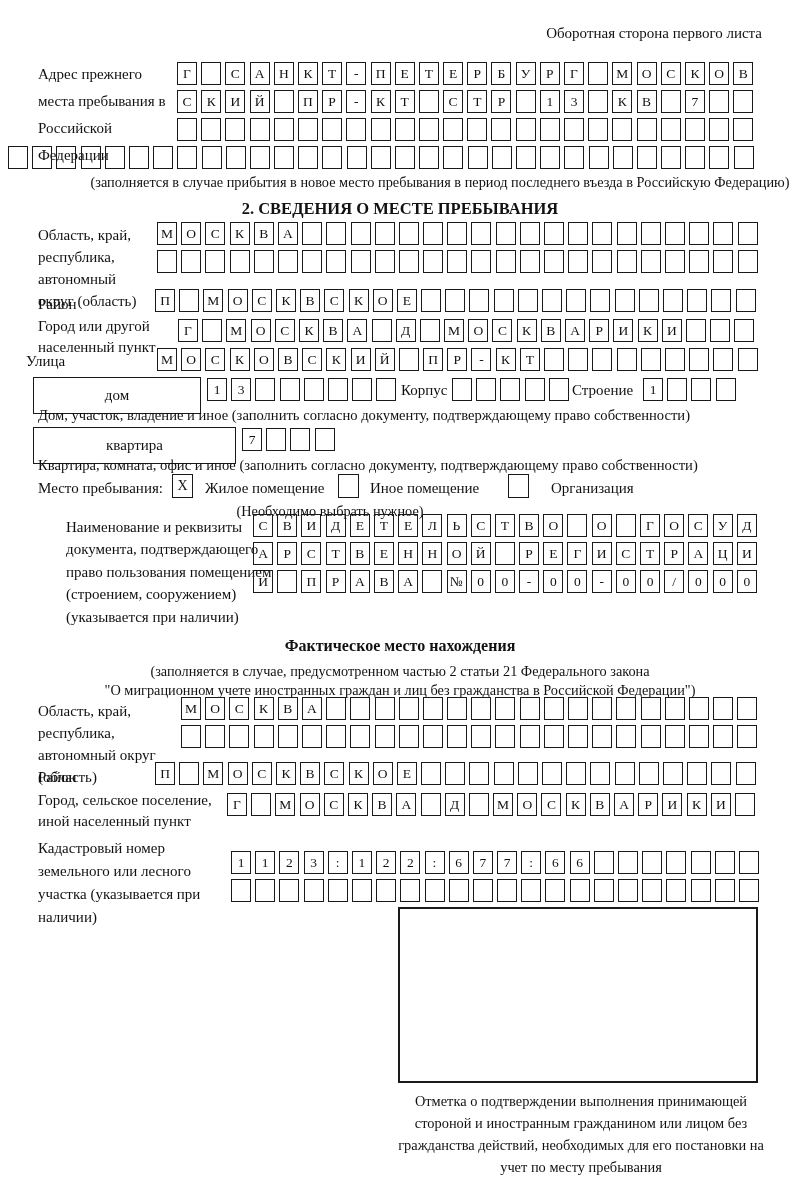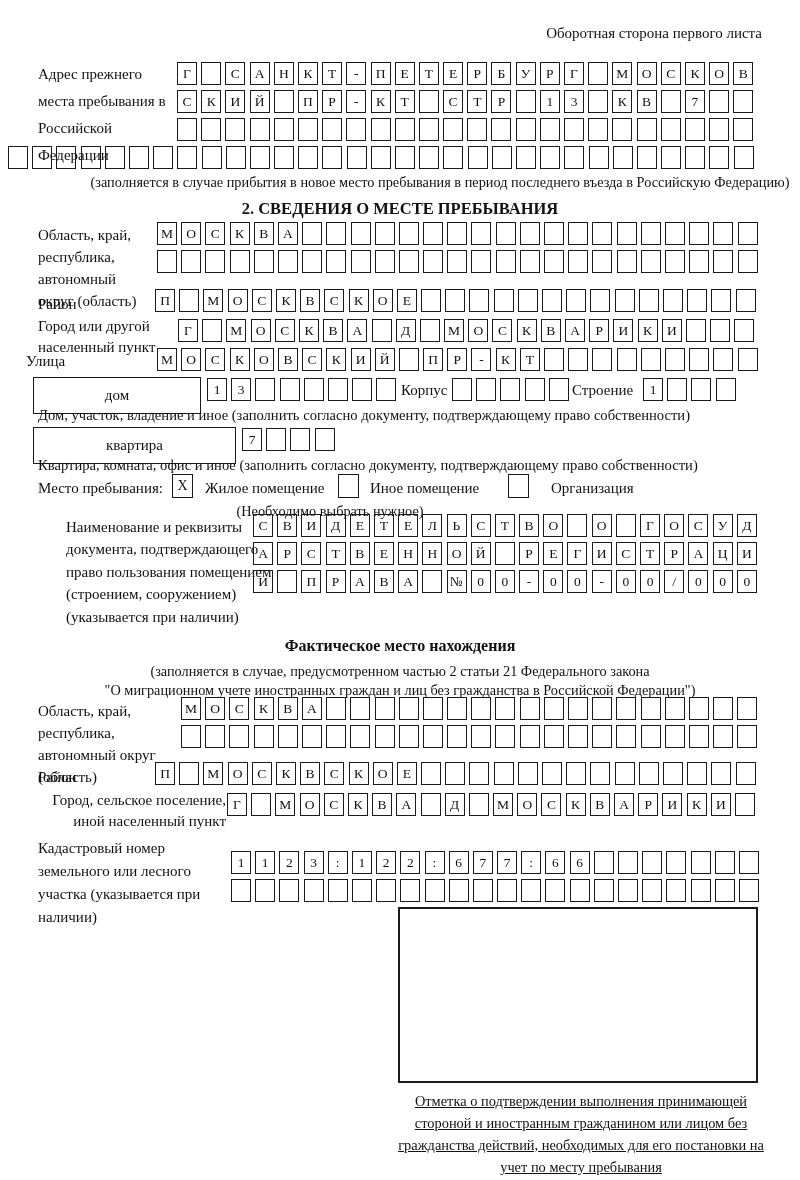--- a/index.html
+++ b/index.html
@@ -493,21 +493,21 @@
       <span class="cb"></span>
       <span class="cb"></span>
       <span class="cb"></span>
       <span class="cb"></span>
       <span class="cb"></span>
       <span class="cb"></span>
       <span class="cb"></span>
       <span class="cb"></span>
     </div>
 
-  <div class="abs lbl" style="left:38px;top:790px;width:188px;line-height:21px;text-align:right;">Город, сельское поселение, иной населенный пункт</div>
+  <div class="abs lbl" style="left:38px;top:790px;width:188px;line-height:21px;">Город, сельское поселение, иной населенный пункт</div>
   <div class="abs box-row" style="left:227px;top:793px;">
       <span class="cb">Г</span>
       <span class="cb"></span>
       <span class="cb">М</span>
       <span class="cb">О</span>
       <span class="cb">С</span>
       <span class="cb">К</span>
       <span class="cb">В</span>
       <span class="cb">А</span>
       <span class="cb"></span>
@@ -570,15 +570,15 @@
       <span class="cb"></span>
       <span class="cb"></span>
       <span class="cb"></span>
       <span class="cb"></span>
       <span class="cb"></span>
       <span class="cb"></span>
       <span class="cb"></span>
     </div>
 
   <div class="abs stamp" style="left:398px;top:907px;width:360px;height:176px;"></div>
-  <div class="abs note" style="left:392px;top:1090px;width:378px;text-align:center;line-height:22px;font-size:14.4px;text-decoration:underline;">Отметка о подтверждении выполнения принимающей стороной и иностранным гражданином или лицом без гражданства действий, необходимых для его постановки на учет по месту пребывания</div>
+  <div class="abs note" style="left:392px;top:1090px;width:378px;text-align:center;line-height:22px;font-size:14.4px;">Отметка о подтверждении выполнения принимающей стороной и иностранным гражданином или лицом без гражданства действий, необходимых для его постановки на учет по месту пребывания</div>
 
 </div>
 
 </body></html>

